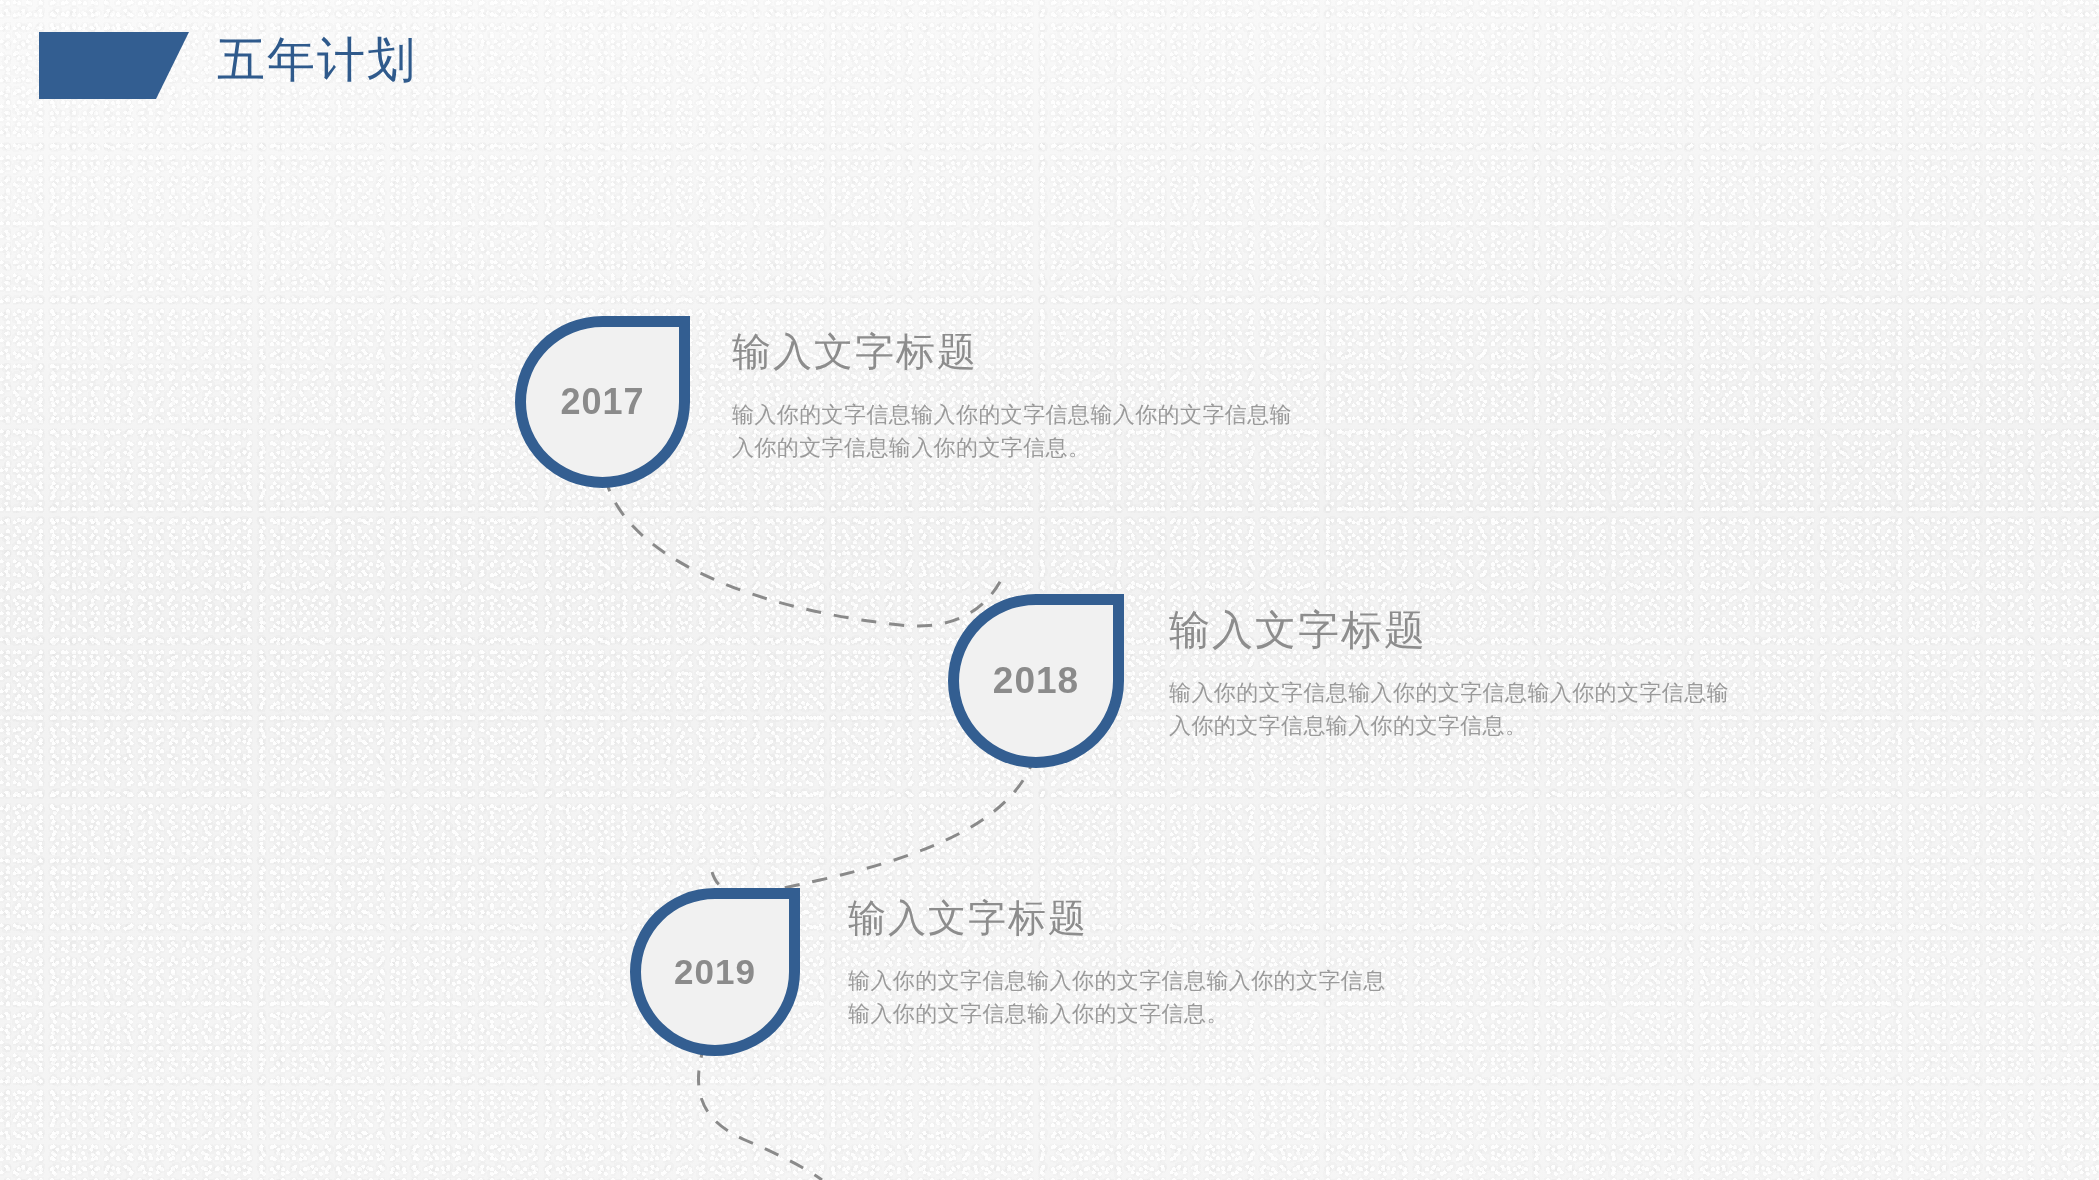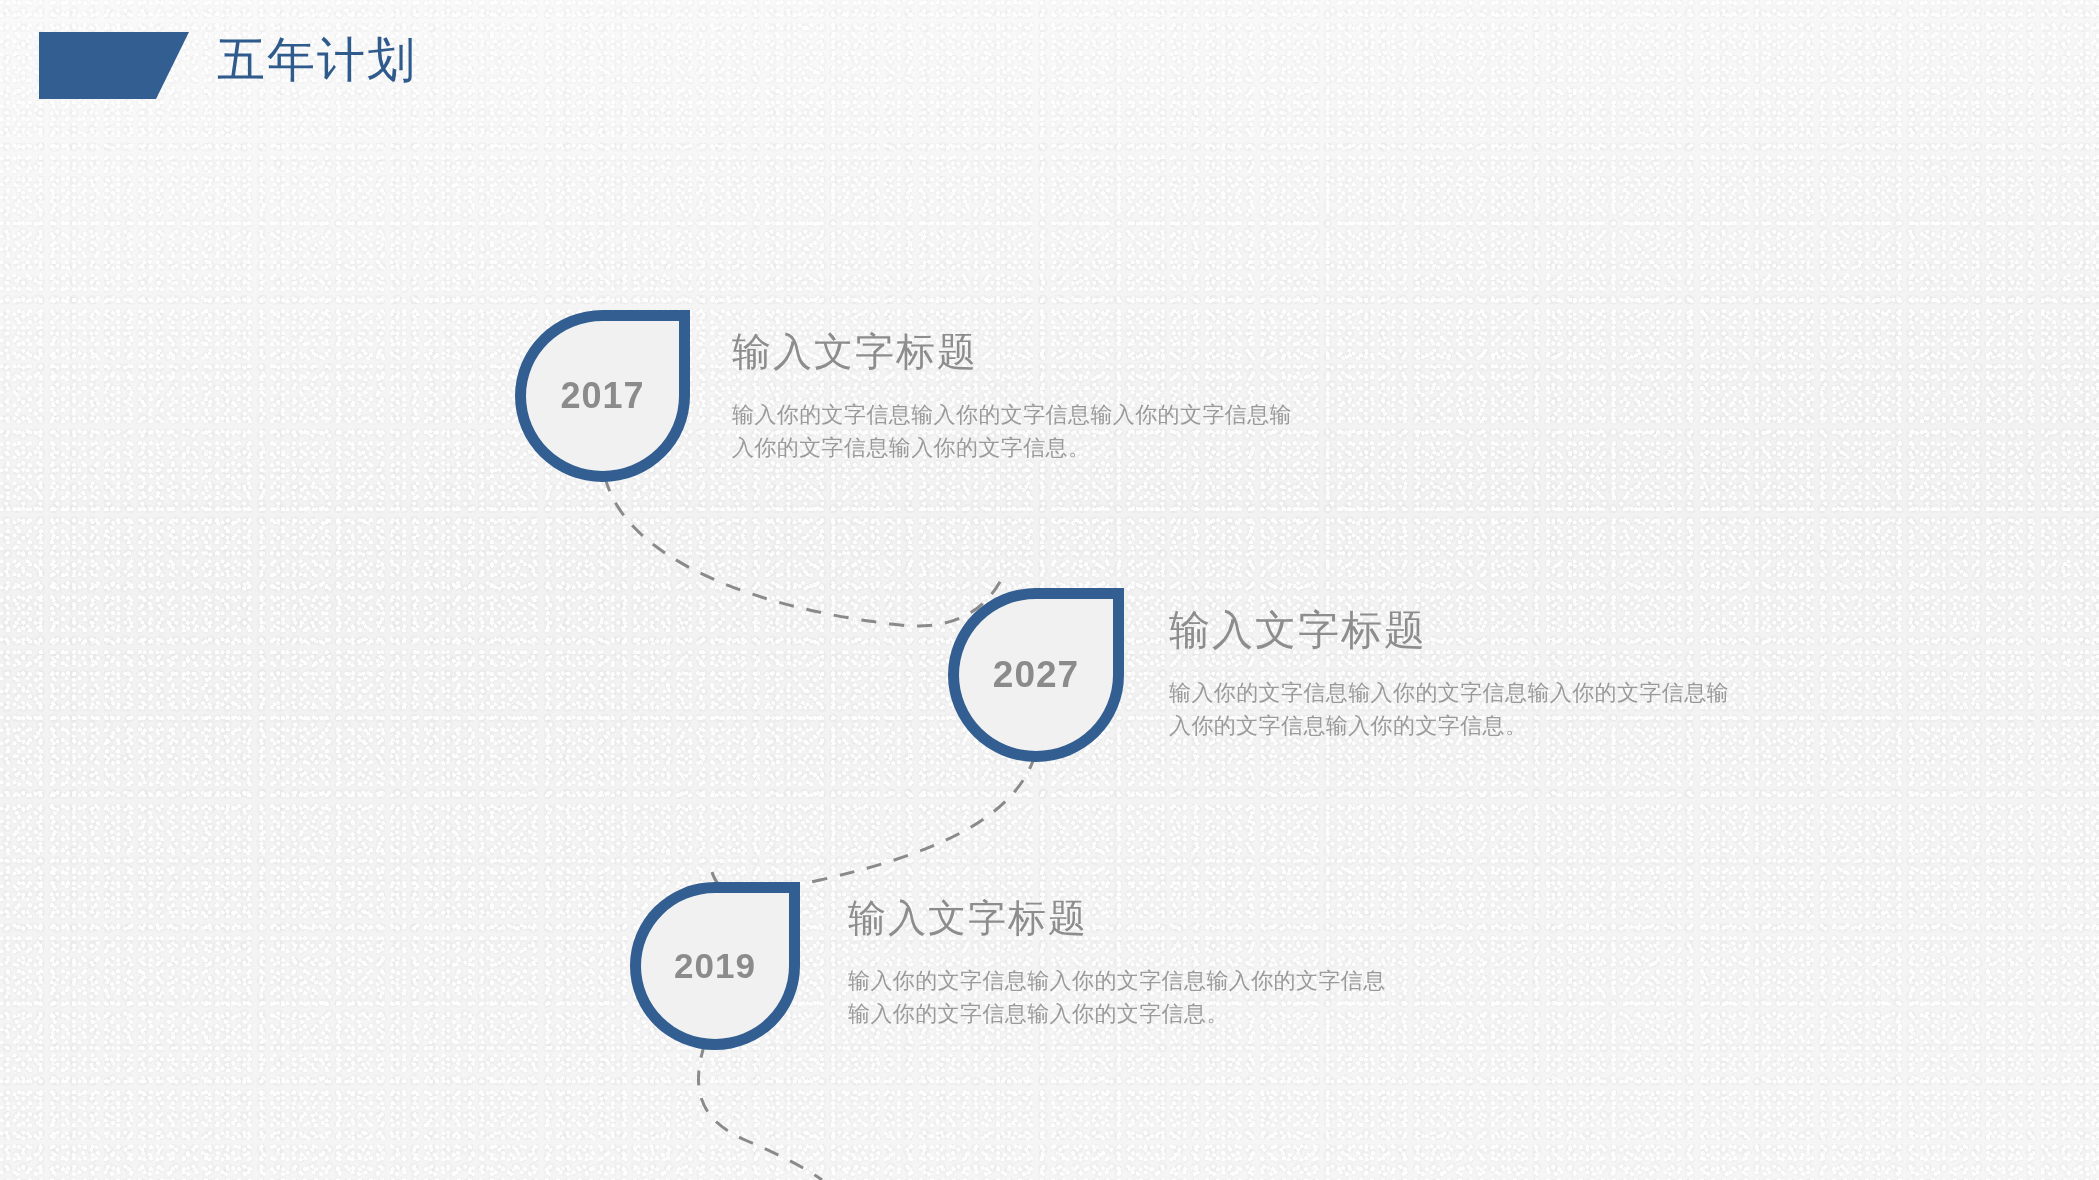--- a/index.html
+++ b/index.html
@@ -62,21 +62,21 @@
     pointer-events:none;
   }
 
   
   .timeline-node {
     position:absolute;
   }
 
   .droplet {
     position:absolute;
-    left:0; top:10px;
+    left:0; top:16px;
     border:11px solid #335e91;
     background:#f1f1f1;
     border-radius:50% 0 50% 50%;
     display:flex;
     align-items:center;
     justify-content:center;
   }
 
   .droplet-year {
     font-size:38px;
@@ -148,21 +148,21 @@
     <span class="droplet-year">2017</span>
   </div>
   <div class="node-text">
     <div class="node-title">输入文字标题</div>
     <div class="node-body">输入你的文字信息输入你的文字信息输入你的文字信息输入你的文字信息输入你的文字信息。</div>
   </div>
 </div>
 
 <div class="timeline-node" id="node-2018">
   <div class="droplet">
-    <span class="droplet-year">2027</span>
+    <span class="droplet-year">2018</span>
   </div>
   <div class="node-text">
     <div class="node-title">输入文字标题</div>
     <div class="node-body">输入你的文字信息输入你的文字信息输入你的文字信息输入你的文字信息输入你的文字信息。</div>
   </div>
 </div>
 
 <div class="timeline-node" id="node-2019">
   <div class="droplet">
     <span class="droplet-year">2019</span>

